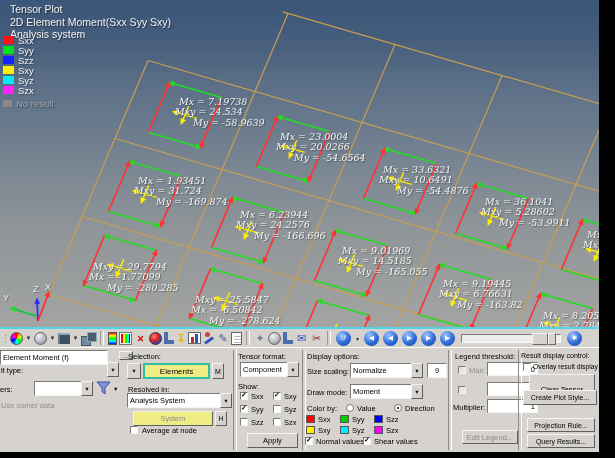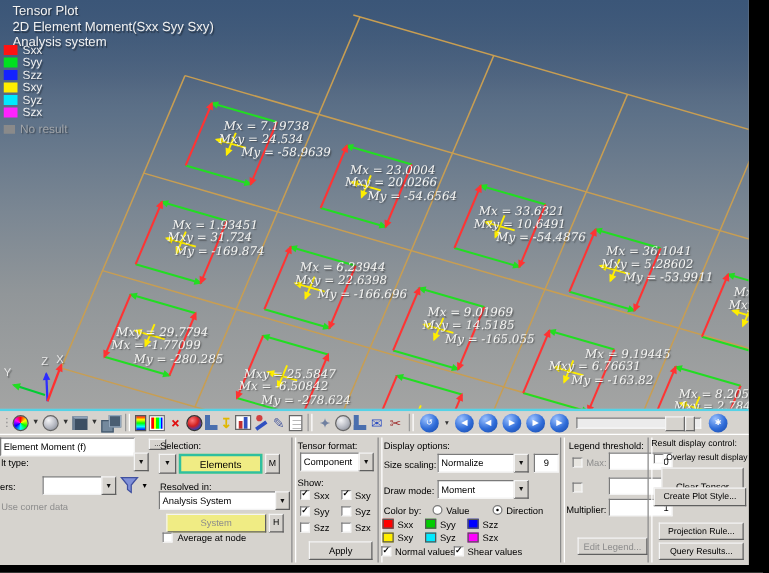--- a/index.html
+++ b/index.html
@@ -255,28 +255,28 @@
         <div class="tlabel" style="left:383px;top:164px">Mx = 33.6321</div>
         <div class="tlabel" style="left:379px;top:174px">Mxy = 10.6491</div>
         <div class="tlabel" style="left:397px;top:185px">My = -54.4876</div>
         <div class="tlabel" style="left:485px;top:196px">Mx = 36.1041</div>
         <div class="tlabel" style="left:481px;top:206px">Mxy = 5.28602</div>
         <div class="tlabel" style="left:499px;top:217px">My = -53.9911</div>
         <div class="tlabel" style="left:587px;top:229px">Mx =</div>
         <div class="tlabel" style="left:583px;top:239px">Mxy =</div>
         <div class="tlabel" style="left:138px;top:175px">Mx = 1.93451</div>
         <div class="tlabel" style="left:134px;top:185px">Mxy = 31.724</div>
-        <div class="tlabel" style="left:140px;top:196px">My = -169.874</div>
+        <div class="tlabel" style="left:156px;top:196px">My = -169.874</div>
         <div class="tlabel" style="left:240px;top:209px">Mx = 6.23944</div>
-        <div class="tlabel" style="left:236px;top:219px">Mxy = 22.6398</div>
+        <div class="tlabel" style="left:236px;top:219px">Mxy = 24.2576</div>
         <div class="tlabel" style="left:254px;top:230px">My = -166.696</div>
         <div class="tlabel" style="left:342px;top:245px">Mx = 9.01969</div>
         <div class="tlabel" style="left:338px;top:255px">Mxy = 14.5185</div>
         <div class="tlabel" style="left:356px;top:266px">My = -165.055</div>
-        <div class="tlabel" style="left:468px;top:278px">Mx = 9.19445</div>
+        <div class="tlabel" style="left:443px;top:278px">Mx = 9.19445</div>
         <div class="tlabel" style="left:439px;top:288px">Mxy = 6.76631</div>
         <div class="tlabel" style="left:457px;top:299px">My = -163.82</div>
         <div class="tlabel" style="left:543px;top:310px">Mx = 8.20502</div>
         <div class="tlabel" style="left:539px;top:320px">Mxy = 2.78476</div>
         <div class="tlabel" style="left:93px;top:261px">Mxy = 29.7794</div>
         <div class="tlabel" style="left:89px;top:271px">Mx = -1.77099</div>
         <div class="tlabel" style="left:107px;top:282px">My = -280.285</div>
         <div class="tlabel" style="left:195px;top:294px">Mxy = 25.5847</div>
         <div class="tlabel" style="left:191px;top:304px">Mx = -6.50842</div>
         <div class="tlabel" style="left:209px;top:315px">My = -278.624</div>

